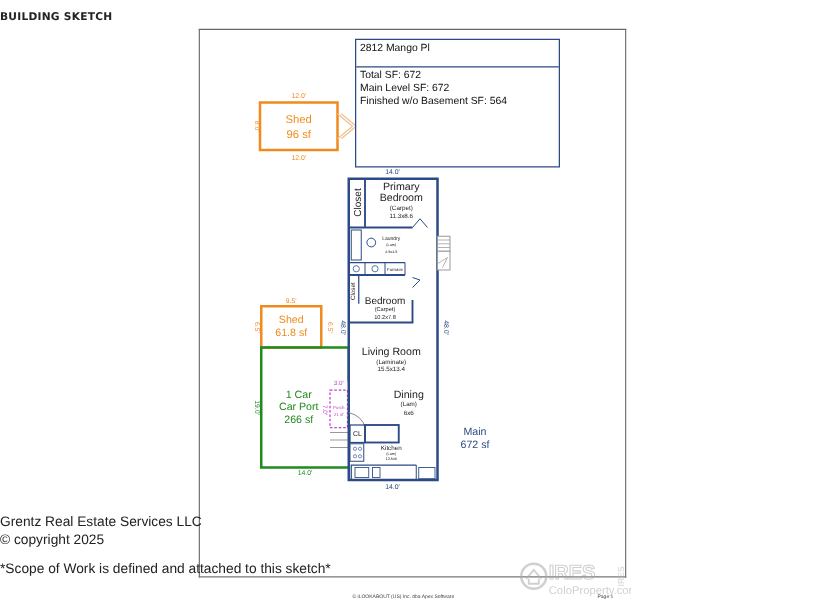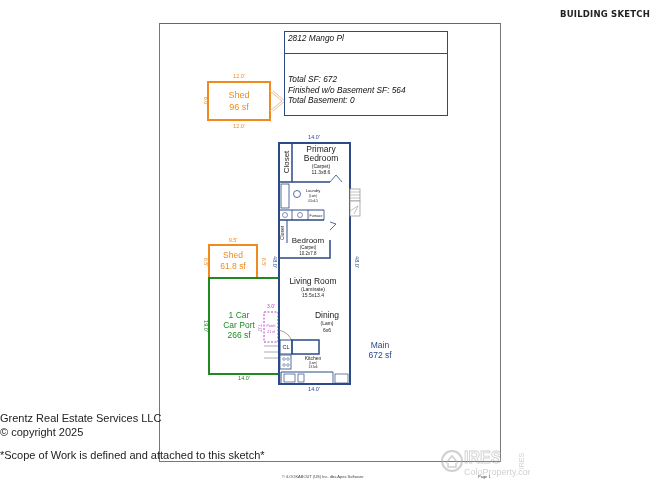--- a/index.html
+++ b/index.html
@@ -1,25 +1,25 @@
 <!DOCTYPE html>
 <html><head>
 <meta charset="utf-8">
 <style>
   html, body { margin:0; padding:0; background:#ffffff; }
   body { width:650px; height:488px; position:relative; overflow:hidden; font-family:"Liberation Sans", sans-serif; color:#222; }
-  .title { position:absolute; left:0; width:650px; top:9px; text-align:right; font-family:"DejaVu Sans", sans-serif; font-weight:bold; font-size:8.5px; letter-spacing:0.2px; }
+  .title { position:absolute; left:0; width:650px; top:9px; text-align:left; font-family:"DejaVu Sans", sans-serif; font-weight:bold; font-size:8.5px; letter-spacing:0.2px; }
   .frame { position:absolute; left:159px; top:23px; width:342px; height:439px; border:1px solid #777; border-top:1.5px solid #666; box-sizing:border-box; }
-  .infobox { position:absolute; left:284px; top:31px; width:164px; height:85px; border:1.5px solid #2b4a86; box-sizing:border-box; font-size:8.3px; line-height:10.6px; color:#111; background:#fff;font-style:italic; }
+  .infobox { position:absolute; left:284px; top:31px; width:164px; height:103px; border:1.5px solid #2b4a86; box-sizing:border-box; font-size:8.3px; line-height:10.6px; color:#111; background:#fff; }
   .infobox .addr { border-bottom:1.3px solid #2b4a86; padding:1px 3px 0 3px; height:20px; }
-  .infobox .stats { padding:0 3px;margin-top:20px; }
+  .infobox .stats { padding:0 3px; }
   svg#plan { position:absolute; left:0; top:0; width:650px; height:488px; }
   .foot { position:absolute; left:0; width:650px; text-align:left; font-size:11px; color:#222; }
   .tiny { position:absolute; font-size:4px; color:#444; }
-  .watermark { position:absolute; left:440px; top:443px; width:90px; height:38px; opacity:0.55; }
+  .watermark { position:absolute; left:415px; top:443px; width:90px; height:38px; opacity:0.55; }
 </style>
 </head>
 <body>
 
 <div class="title">BUILDING SKETCH</div>
 <div class="frame"></div>
 
 <svg id="plan" viewBox="0 0 650 488" xmlns="http://www.w3.org/2000/svg">
 
   <g>
@@ -138,22 +138,22 @@
     <polyline points="350,211 358,206 354,214" fill="none" stroke="#999" stroke-width="0.6"></polyline>
   </g>
 </svg>
 
 <div class="infobox">
   <div class="addr">
     <div>2812 Mango Pl</div>
   </div>
   <div class="stats">
     <div>Total SF: 672</div>
+    <div>Main Level SF: 672</div>
     <div>Finished w/o Basement SF: 564</div>
-    <div>Total Basement: 0</div>
   </div>
 </div>
 
 <div class="foot" style="top:426px;">© copyright 2025</div>
 <div class="foot" style="top:412px;">Grentz Real Estate Services LLC</div>
 <div class="foot" style="top:449px;">*Scope of Work is defined and attached to this sketch*</div>
 <div class="tiny" style="left:282px; top:474px;">© iLOOKABOUT (US) Inc. dba Apex Software</div>
 <div class="tiny" style="left:478px; top:474px;">Page 1</div>
 
 <div class="watermark">

